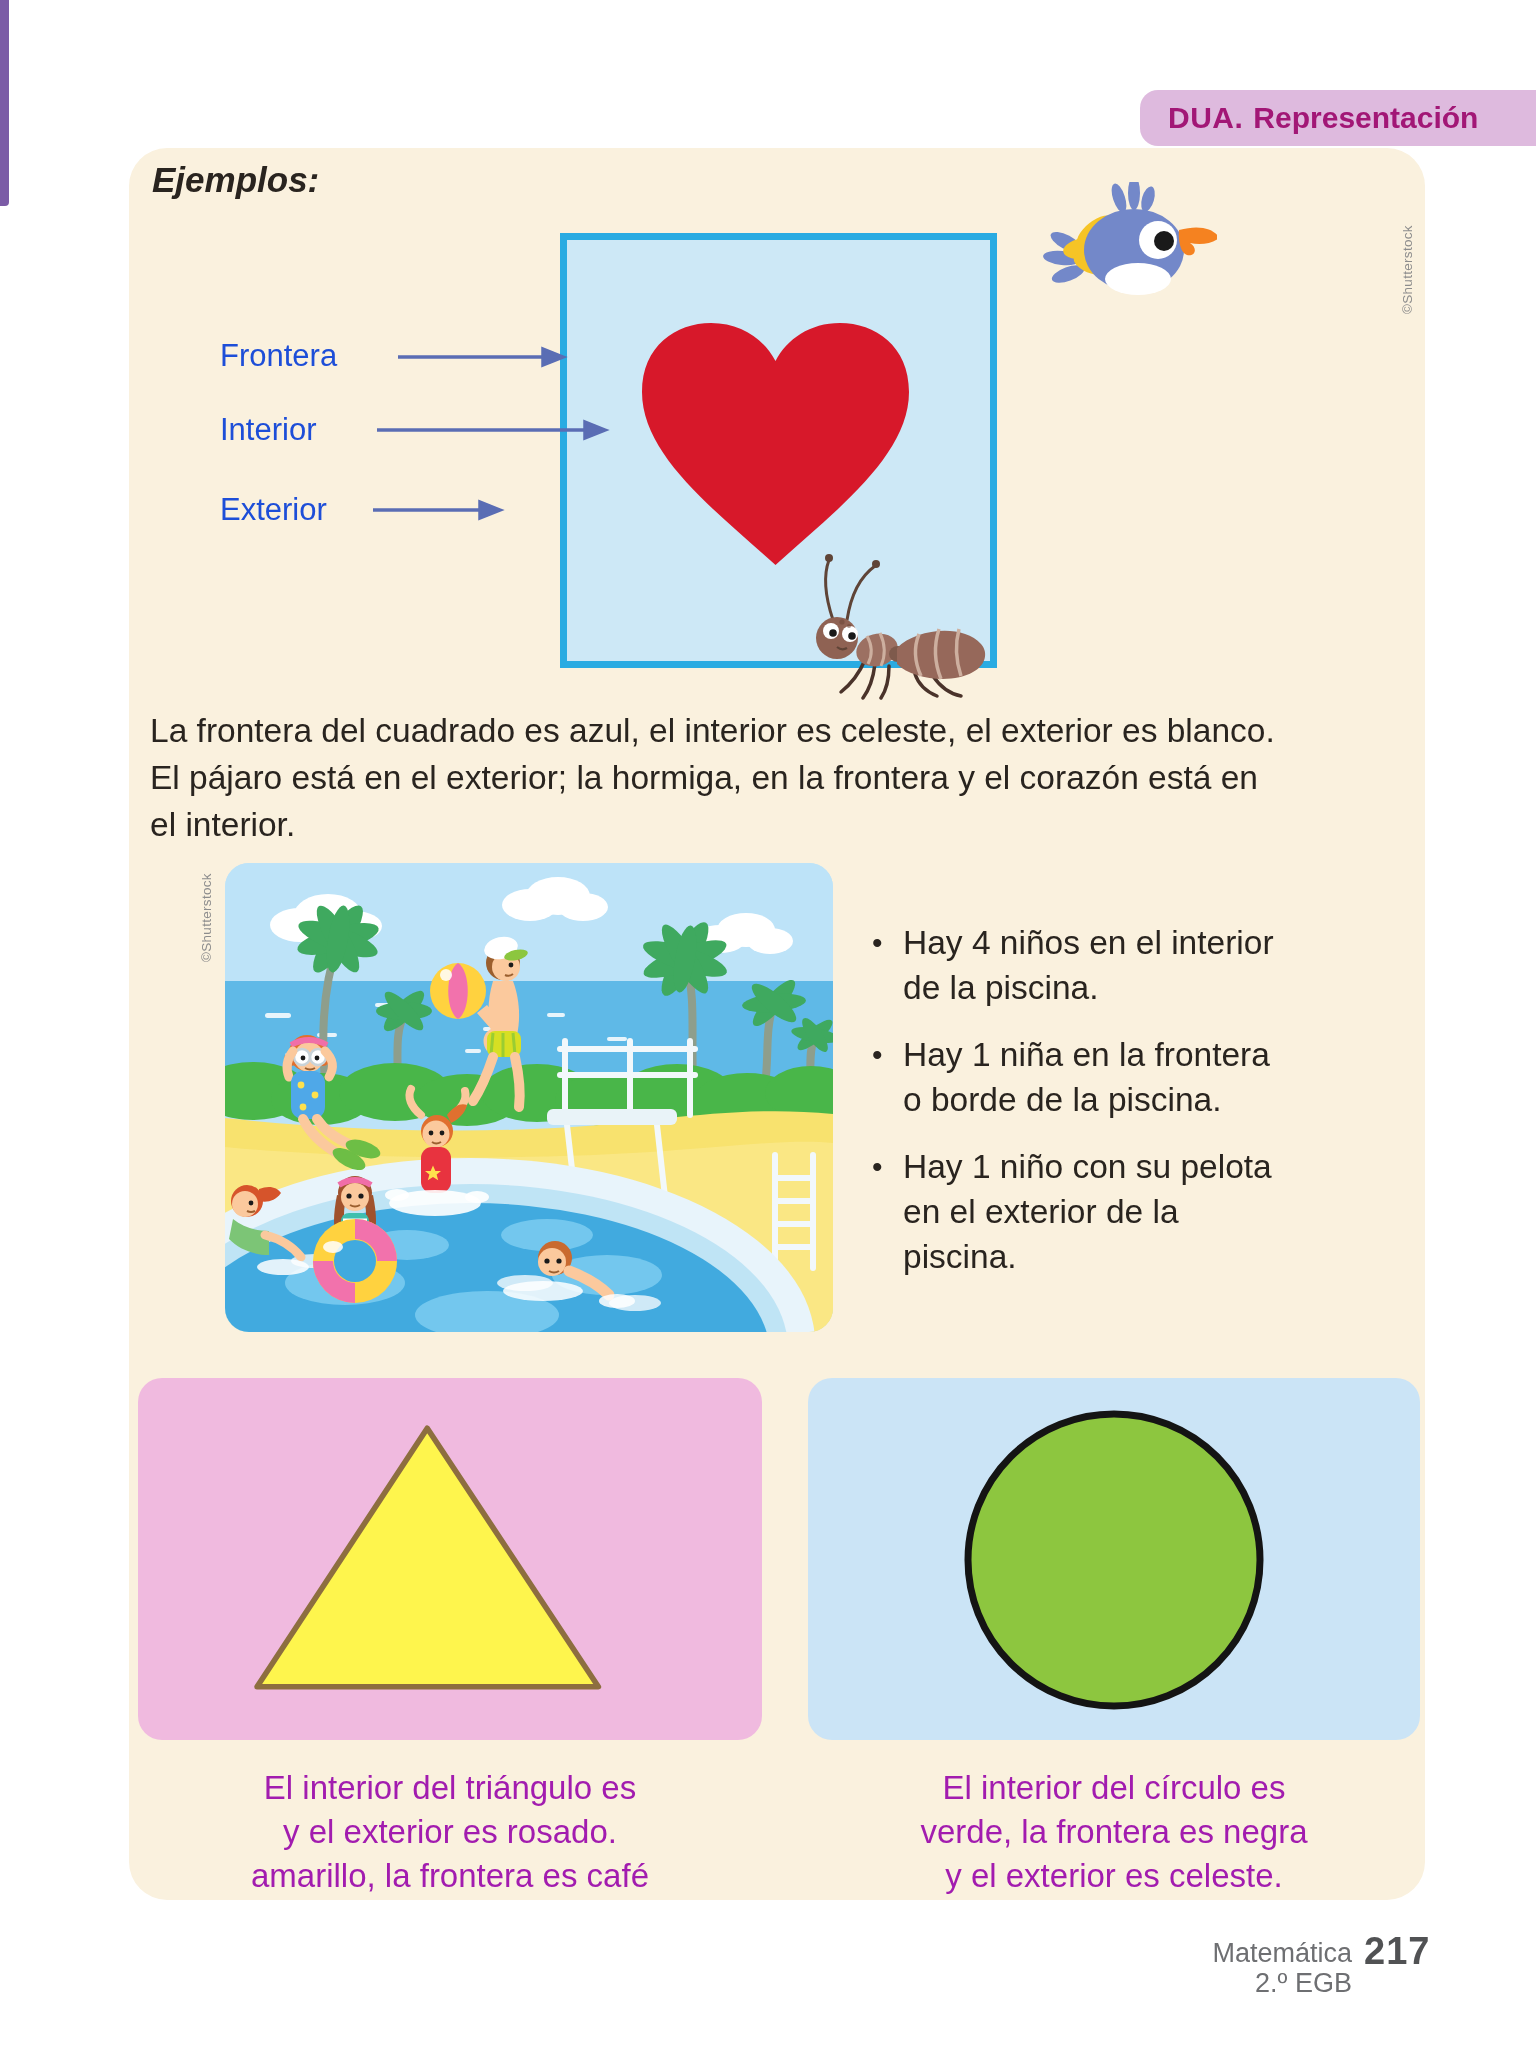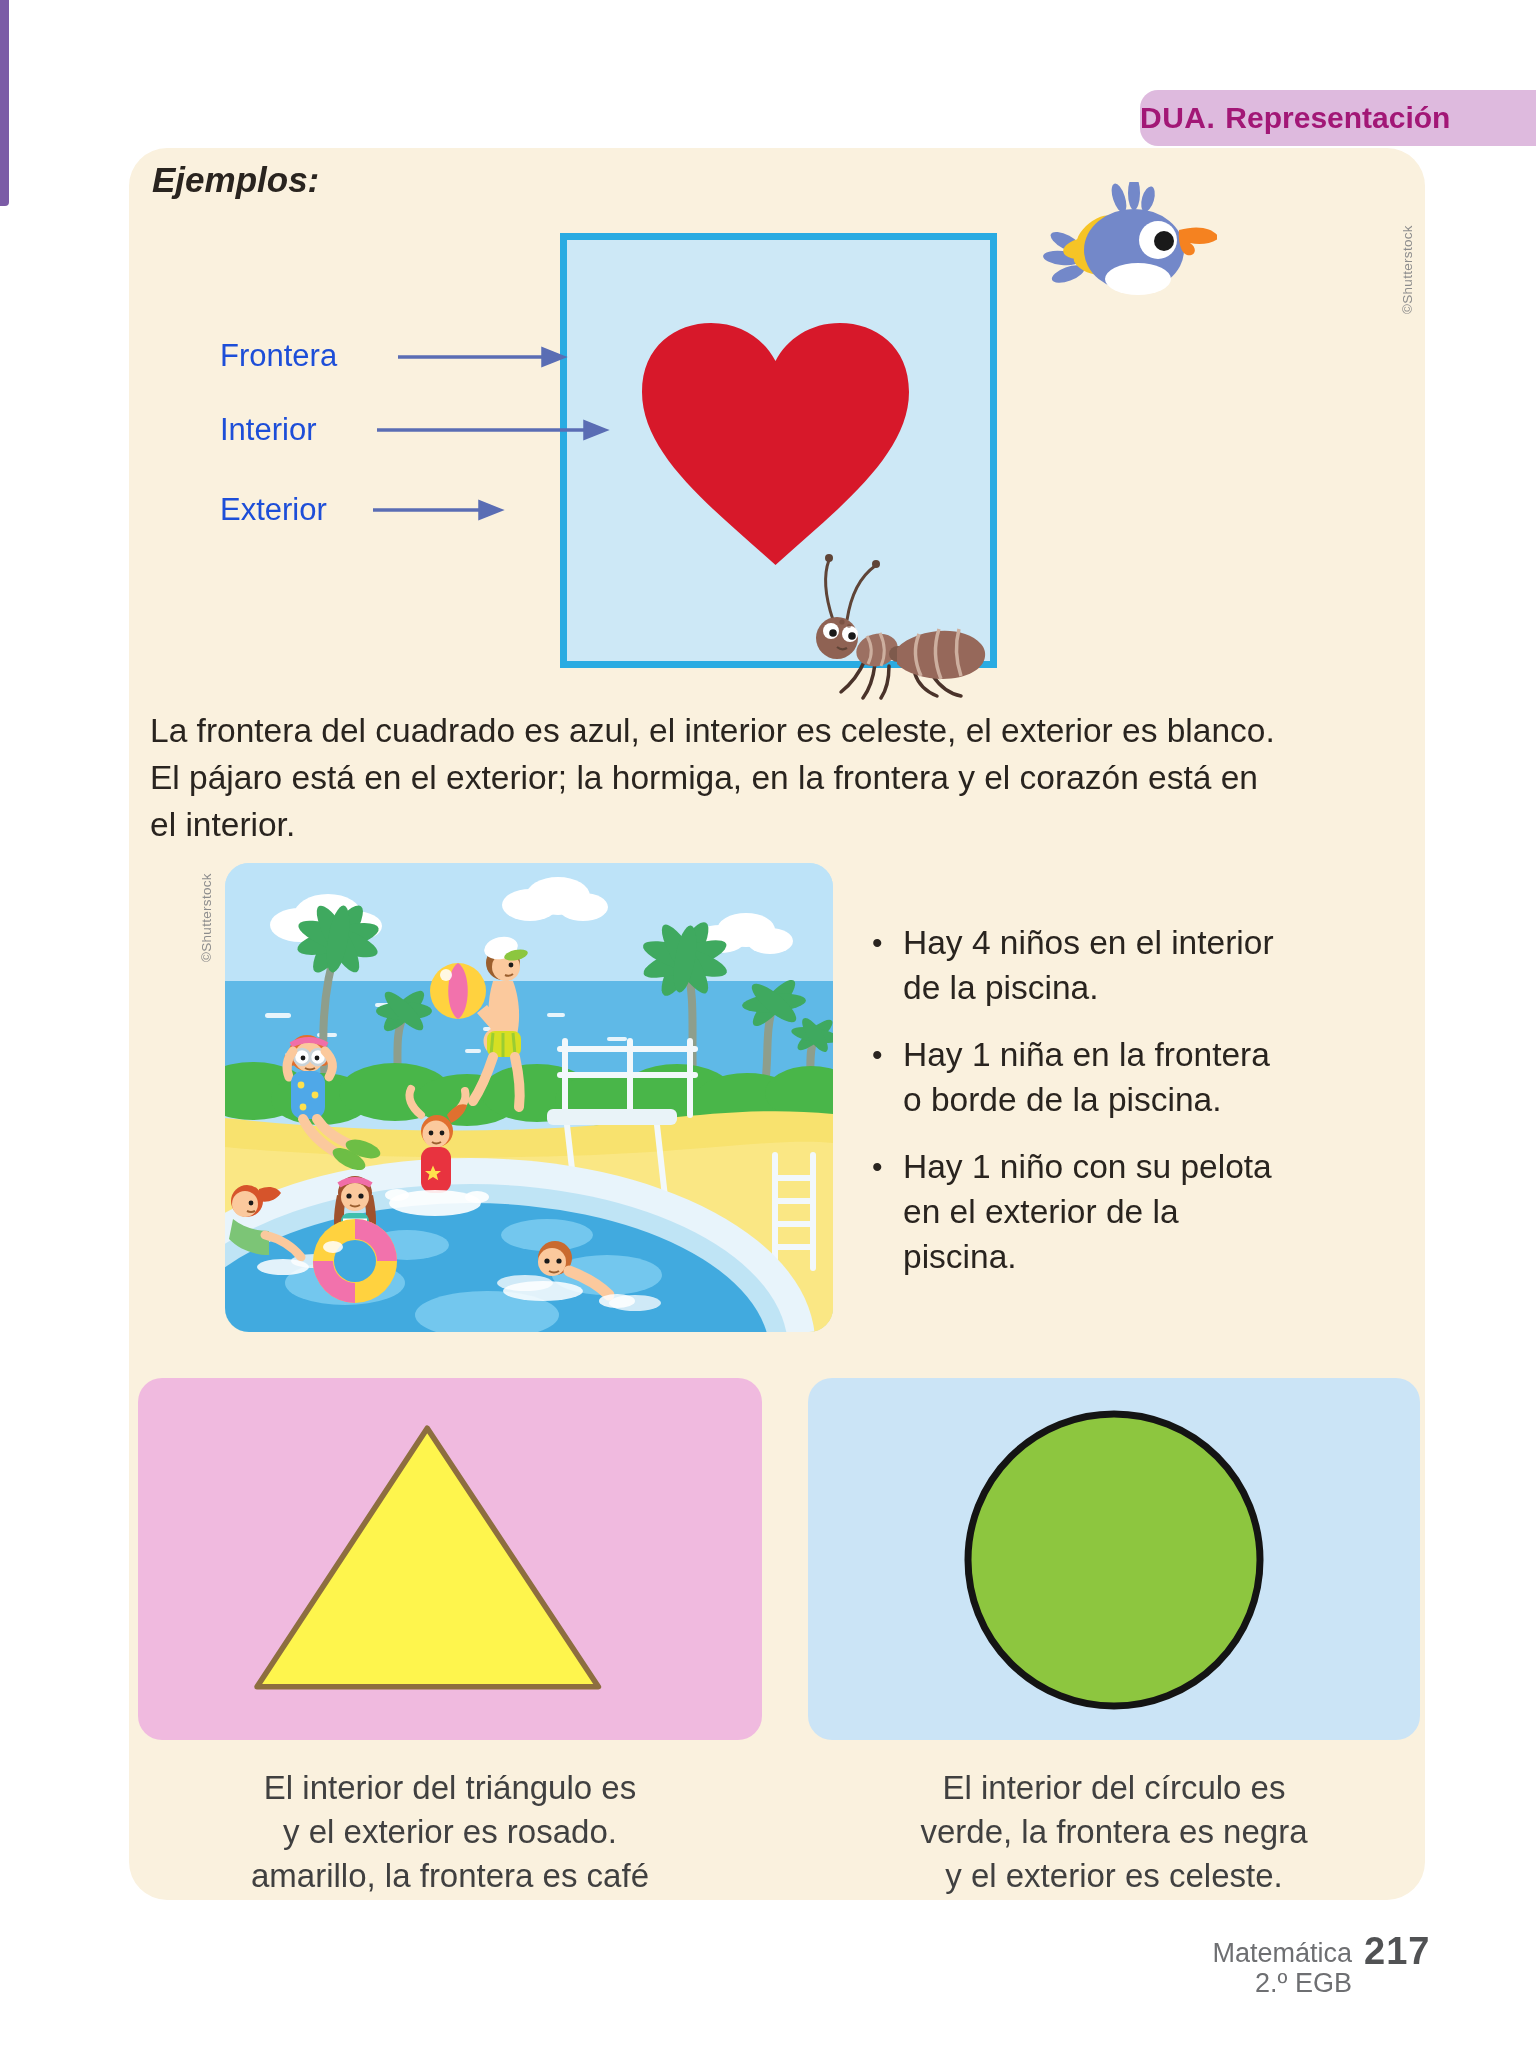--- a/index.html
+++ b/index.html
@@ -7,21 +7,21 @@
     width:1536px;height:2048px;position:relative;background:#ffffff;
     font-family:"Liberation Sans","DejaVu Sans",sans-serif;color:#262223;
     overflow:hidden;
   }
   .abs{position:absolute;}
   
   .side-bar{left:0;top:0;width:9px;height:206px;background:#7b5ba6;border-radius:0 0 4px 0;}
   
   .dua-badge{
     left:1140px;top:90px;width:396px;height:56px;background:#debade;
-    border-radius:18px 0 0 18px;display:flex;align-items:center;
+    border-radius:18px 0 0 18px;display:flex;align-items:center;padding-left:28px;
     box-sizing:border-box;color:#a21776;font-size:30px;white-space:pre;
   }
   .dua-badge .dua{font-weight:800;letter-spacing:.5px;}
   .dua-badge .rep{font-weight:600;margin-left:10px;}
   
   .panel{left:129px;top:148px;width:1296px;height:1752px;background:#faf1de;border-radius:38px;}
   .heading{left:152px;top:160px;font-size:35px;font-weight:700;font-style:italic;color:#29241f;}
   
   .square{
     left:560px;top:233px;width:437px;height:435px;box-sizing:border-box;
@@ -43,21 +43,21 @@
   
   .pool-fig{left:225px;top:863px;width:608px;height:469px;border-radius:24px;overflow:hidden;background:#bde3f8;}
   
   .bullets{left:872px;top:920px;width:540px;display:flex;flex-direction:column;gap:22px;}
   .bullet{display:flex;}
   .bullet .dot{font-size:30px;line-height:45px;color:#29241f;width:31px;flex:none;}
   .bullet .blines{font-size:33.5px;line-height:45px;color:#29241f;}
   
   .pink-box{left:138px;top:1378px;width:624px;height:362px;background:#f0badf;border-radius:24px;}
   .blue-box{left:808px;top:1378px;width:612px;height:362px;background:#cbe4f6;border-radius:24px;}
-  .caption{font-size:33px;line-height:44px;color:#404040;text-align:center;}
+  .caption{font-size:33px;line-height:44px;color:#a21caf;text-align:center;}
   .cap-left{left:138px;top:1766px;width:624px;}
   .cap-right{left:808px;top:1766px;width:612px;}
   
   .footer-label{right:184px;top:1938px;text-align:right;font-size:27px;line-height:30px;color:#6e6f72;}
   .page-num{left:1364px;top:1930px;font-size:38px;font-weight:700;color:#515254;letter-spacing:1px;}
   svg{display:block;}
 </style>
 </head>
 <body>
 

